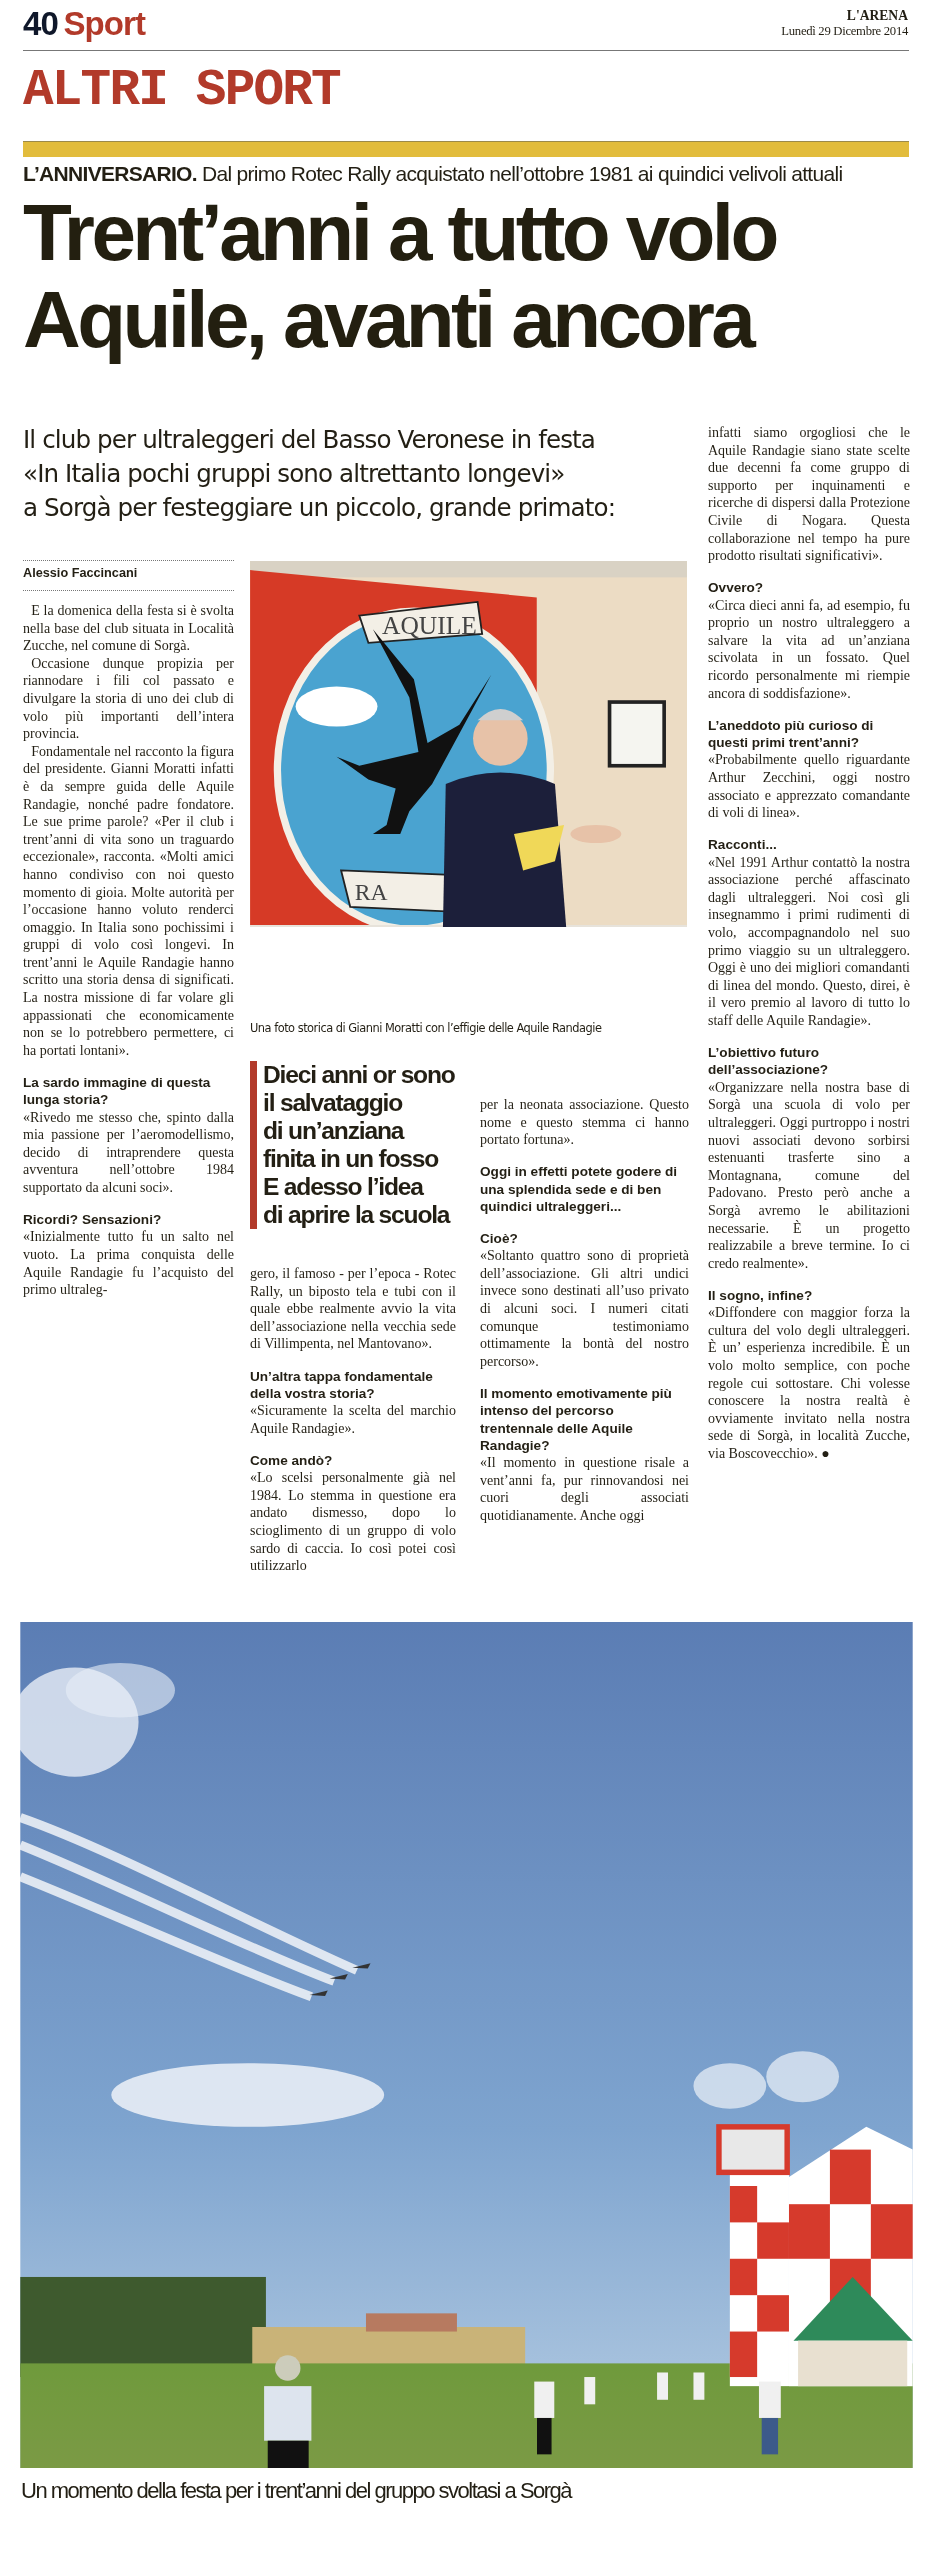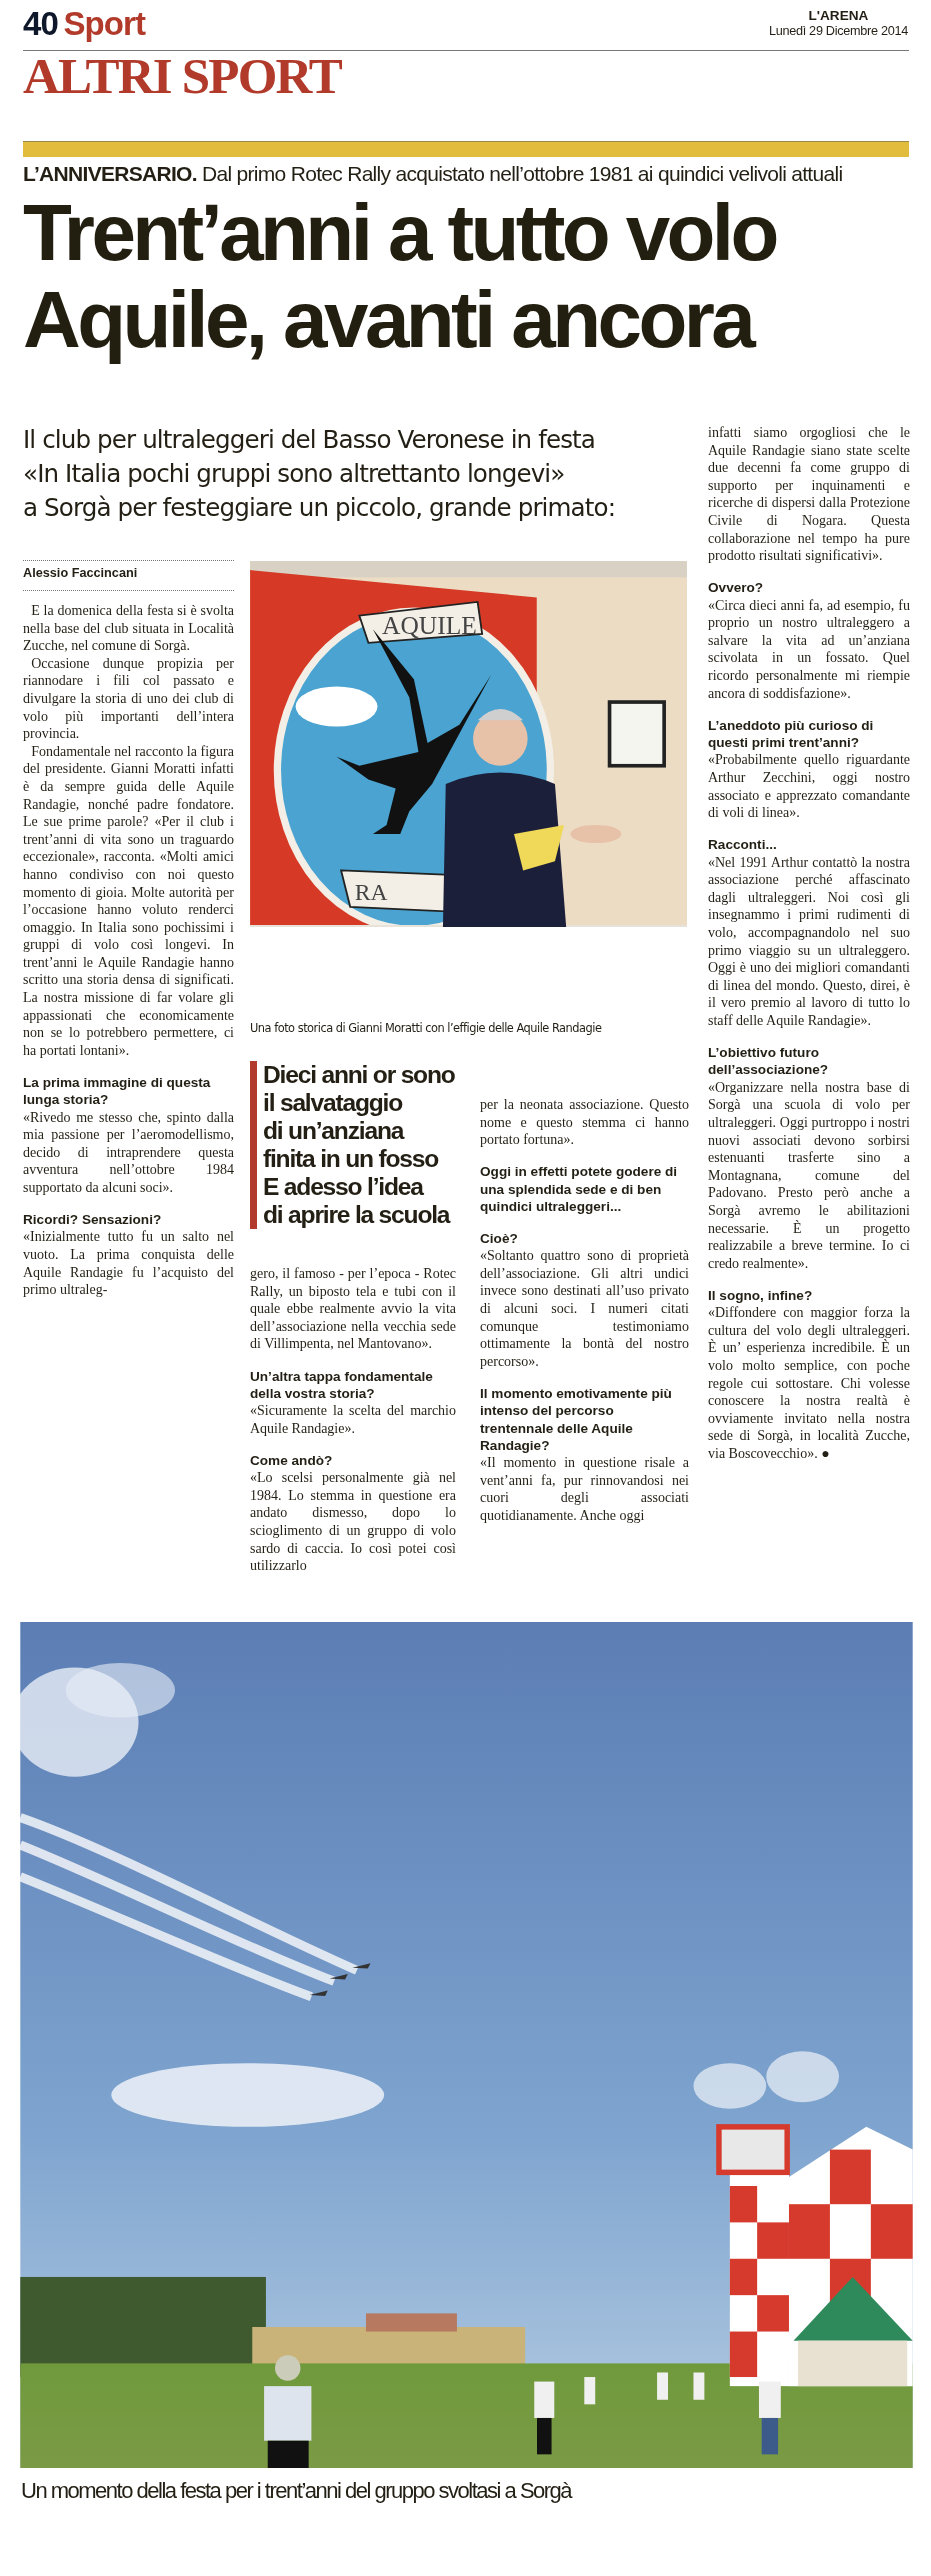--- a/index.html
+++ b/index.html
@@ -5,26 +5,26 @@
   * { box-sizing: border-box; margin: 0; padding: 0; }
   html, body { width: 932px; background: #ffffff; }
   body { position: relative; height: 2576px; color: #231f14; font-family: "Liberation Serif", serif; overflow: hidden; }
 
   .abs { position: absolute; }
 
   
   .hdr-page { left: 23px; top: 5.5px; font-family: "Liberation Sans", sans-serif; font-weight: bold; font-size: 33px; letter-spacing: -0.9px; line-height: 36px; }
   .hdr-page .num { color: #0f172a; }
   .hdr-page .sec { color: #b23a2a; margin-left: 5.5px; }
-  .hdr-right { right: 24px; top: 9px; text-align: center; font-family: Liberation Sans, sans-serif; }
+  .hdr-right { right: 24px; top: 9px; text-align: right; font-family: Liberation Serif, serif; }
   .hdr-right .paper { font-weight: bold; font-size: 13.6px; line-height: 14.6px; color: #231f14; }
   .hdr-right .date { font-size: 12.7px; line-height: 14.6px; color: #231f14; letter-spacing: -0.3px; }
   .hdr-rule { left: 23px; right: 23px; top: 50px; height: 0.9px; background: #777; }
 
-  .section-title { left: 23px; top: 46px; font-family: Liberation Serif, serif; font-weight: bold; font-size: 51px; line-height: 60px; color: #b23a2a; letter-spacing: -1.8px; }
+  .section-title { left: 23px; top: 61px; font-family: Liberation Mono, monospace; font-weight: bold; font-size: 51px; line-height: 60px; color: #b23a2a; letter-spacing: -1.8px; }
 
   .yellow-bar { left: 23px; right: 23px; top: 141px; height: 16.4px; background: #e2bc3c; border-top: 0.9px solid #9c8a4a; }
 
   .kicker { left: 23px; top: 161px; font-family: "Liberation Sans", sans-serif; font-size: 21px; line-height: 25.5px; letter-spacing: -0.7px; white-space: nowrap; }
   .kicker .lab { font-weight: bold; }
 
   .headline { left: 23px; top: 189px; width: 892px; font-family: "Liberation Sans", sans-serif; font-weight: bold; font-size: 80px; line-height: 87px; letter-spacing: -3.6px; color: #231f10; }
 
   .subtitle { left: 23px; top: 423px; width: 669px; font-family: "DejaVu Sans", sans-serif; font-size: 24.6px; line-height: 34px; letter-spacing: -0.9px; color: #231f14; }
 
@@ -85,21 +85,21 @@
 </div>
 
 <div class="abs byline-top"></div>
 <div class="abs byline">Alessio Faccincani</div>
 <div class="abs byline-bot"></div>
 
 <div class="abs col col-left">
   <p>E la domenica della festa si è svolta nella base del club situata in Località Zucche, nel comune di Sorgà.</p>
   <p>Occasione dunque propizia per riannodare i fili col passato e divulgare la storia di uno dei club di volo più importanti dell’intera provincia.</p>
   <p>Fondamentale nel racconto la figura del presidente. Gianni Moratti infatti è da sempre guida delle Aquile Randagie, nonché padre fondatore. Le sue prime parole? «Per il club i trent’anni di vita sono un traguardo eccezionale», racconta. «Molti amici hanno condiviso con noi questo momento di gioia. Molte autorità per l’occasione hanno voluto renderci omaggio. In Italia sono pochissimi i gruppi di volo così longevi. In trent’anni le Aquile Randagie hanno scritto una storia densa di significati. La nostra missione di far volare gli appassionati che economicamente non se lo potrebbero permettere, ci ha portati lontani».</p>
-  <div class="q">La prima immagine di questa lunga storia?</div>
+  <div class="q">La sardo immagine di questa lunga storia?</div>
   <p>«Rivedo me stesso che, spinto dalla mia passione per l’aeromodellismo, decido di intraprendere questa avventura nell’ottobre 1984 supportato da alcuni soci».</p>
   <div class="q">Ricordi? Sensazioni?</div>
   <p>«Inizialmente tutto fu un salto nel vuoto. La prima conquista delle Aquile Randagie fu l’acquisto del primo ultraleg-</p>
 </div>
 
 <div class="abs photo1">
   <svg width="437" height="455" viewBox="0 0 480 500">
     <rect width="480" height="500" fill="#ecdcc4"></rect>
     <rect x="0" y="0" width="480" height="18" fill="#d9d2c4"></rect>
     <polygon points="0,10 315,40 315,400 0,400" fill="#d63a26"></polygon>

